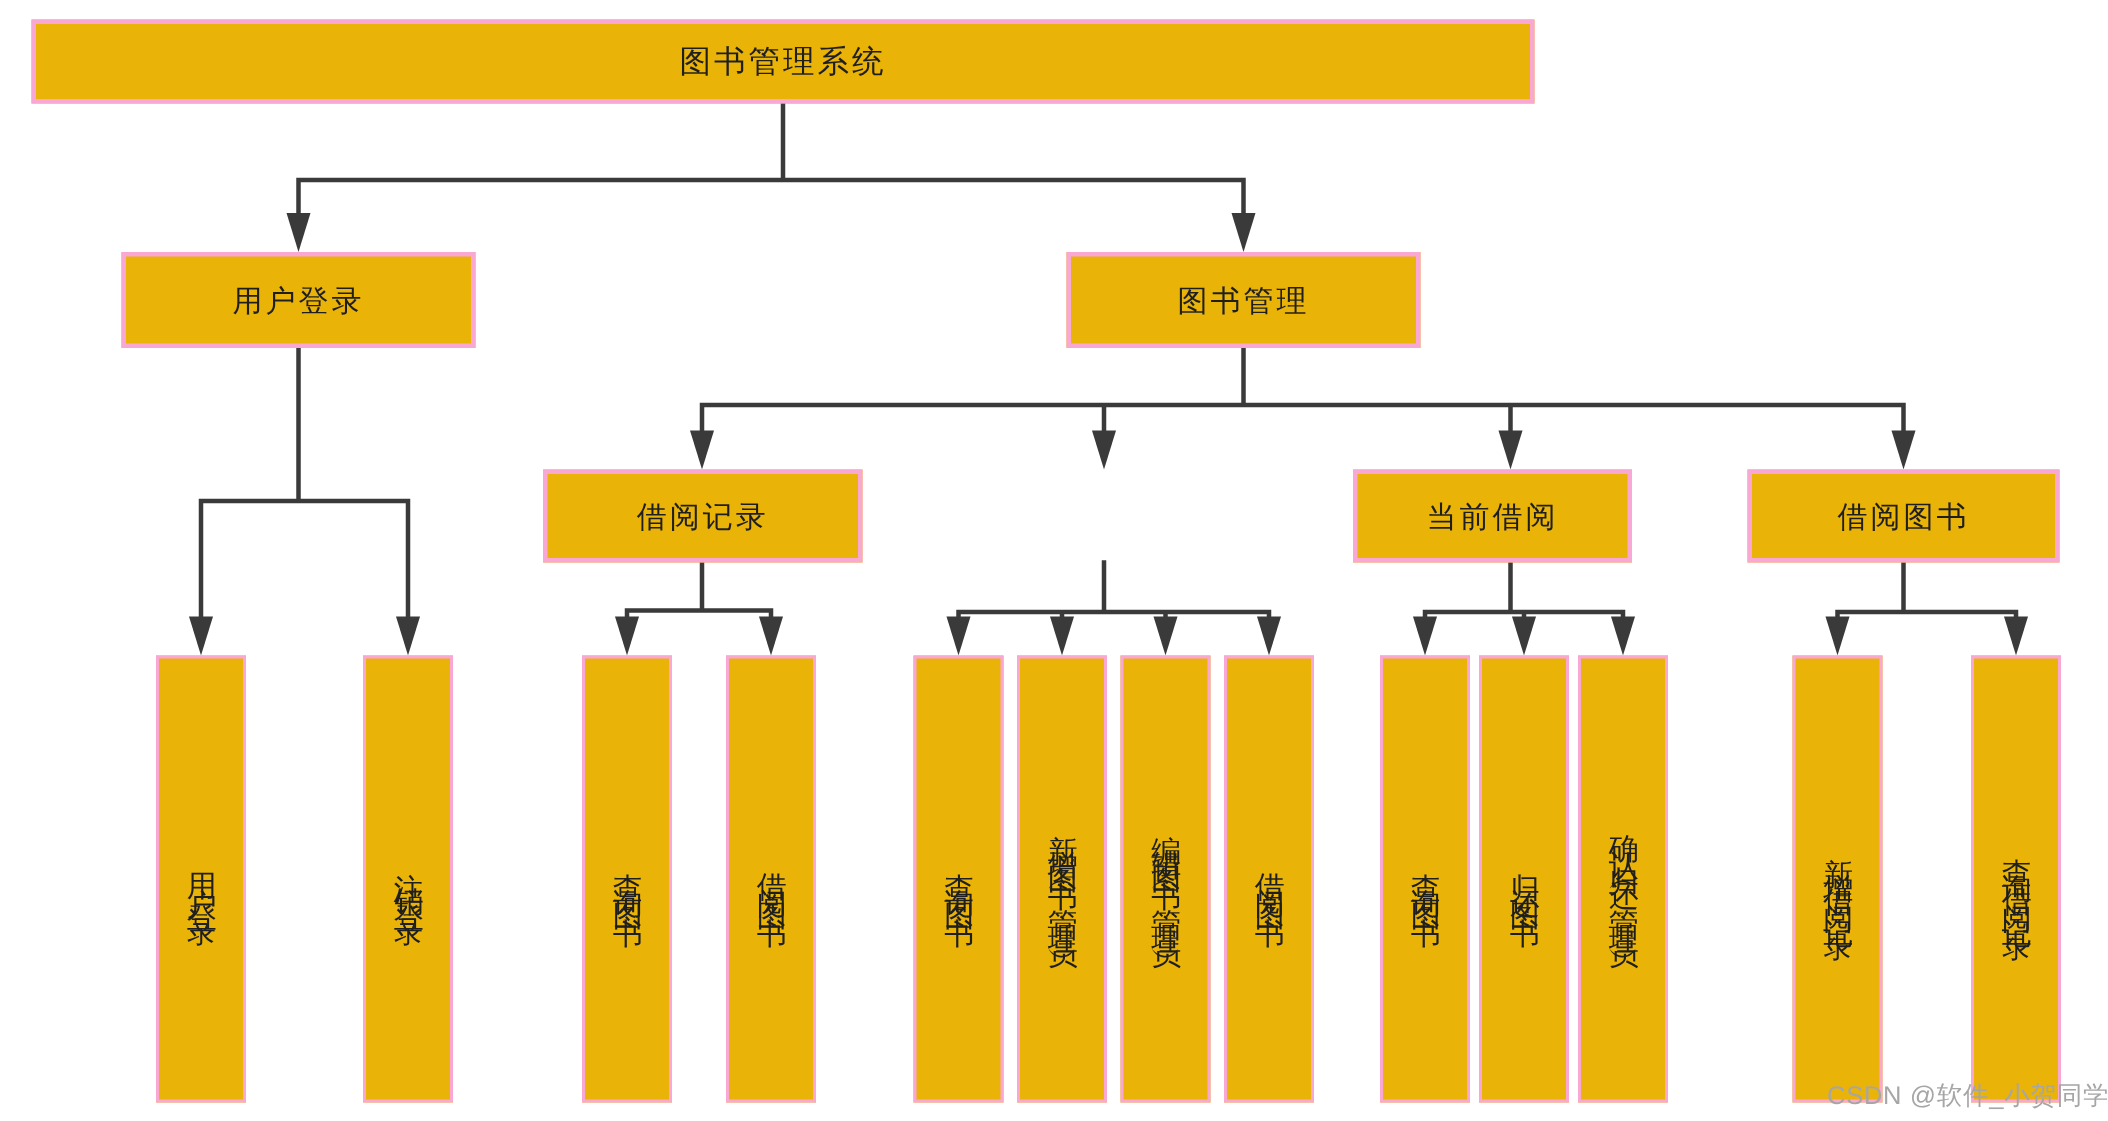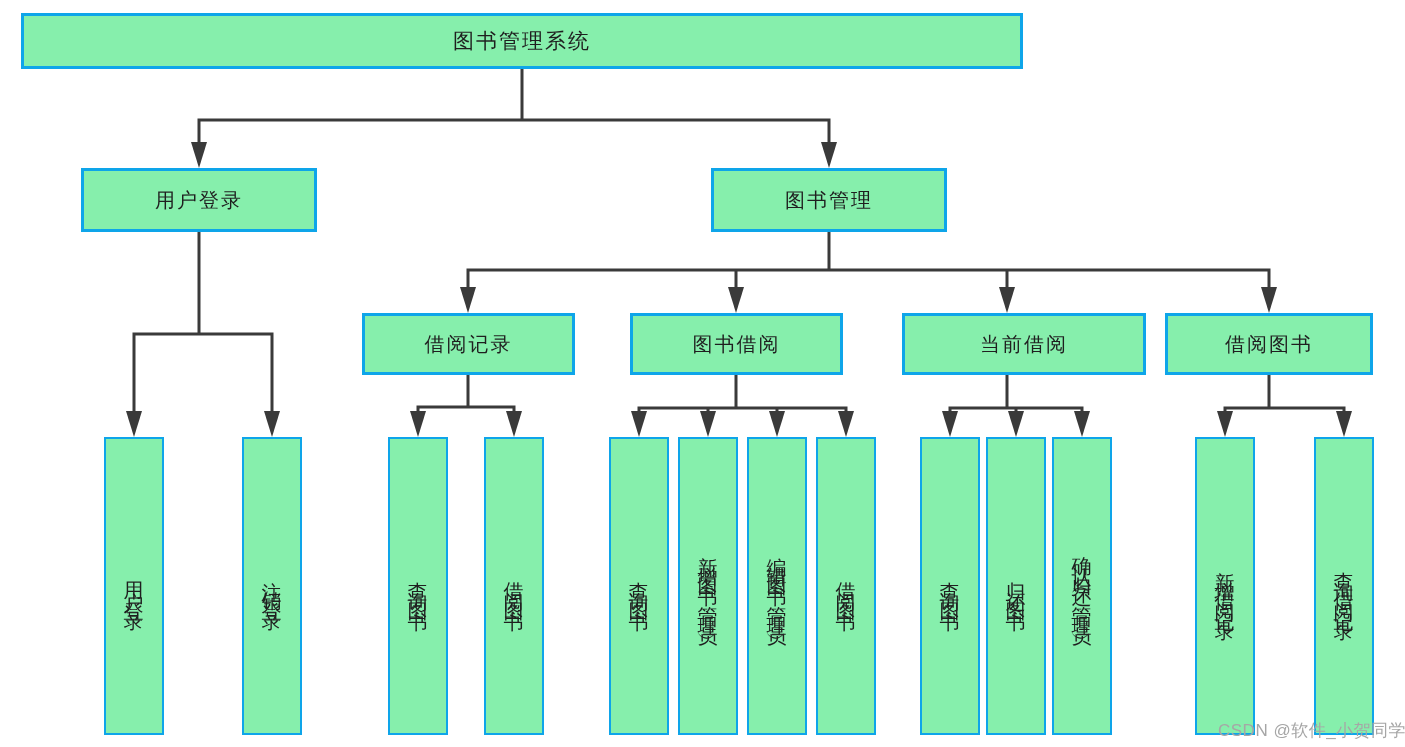--- a/index.html
+++ b/index.html
@@ -14,22 +14,22 @@
   }
   #wires {
     position: absolute;
     left: 0; top: 0;
     width: 1405px; height: 747px;
     z-index: 0;
   }
   .node {
     position: absolute;
     box-sizing: border-box;
-    background: #86efac;
-    border: 3px solid #0ea5e9;
+    background: #eab308;
+    border: 3px solid #f9a8d4;
     display: flex;
     align-items: center;
     justify-content: center;
     z-index: 1;
   }
   .hnode span {
     font-size: 20px;
     letter-spacing: 2px;
     color: #1f1f1f;
     white-space: nowrap;
@@ -123,24 +123,21 @@
   <div class="node hnode" style="left:81px;top:168px;width:236px;height:64px;">
     <span>用户登录</span>
   </div>
   <div class="node hnode" style="left:711px;top:168px;width:236px;height:64px;text-align:right;">
     <span>图书管理</span>
   </div>
 
   <div class="node hnode" style="left:362px;top:313px;width:213px;height:62px;">
     <span>借阅记录</span>
   </div>
-  <div class="node hnode" style="left:630px;top:313px;width:213px;height:62px;">
-    <span>图书借阅</span>
-  </div>
-  <div class="node hnode" style="left:902px;top:313px;width:244px;height:62px;">
+  <div class="node hnode" style="left:902px;top:313px;width:186px;height:62px;">
     <span>当前借阅</span>
   </div>
   <div class="node hnode" style="left:1165px;top:313px;width:208px;height:62px;">
     <span>借阅图书</span>
   </div>
 
   <div class="node vnode" style="left:104px;top:437px;width:60px;height:298px;">
     <span>用户登录</span>
   </div>
   <div class="node vnode" style="left:242px;top:437px;width:60px;height:298px;">

